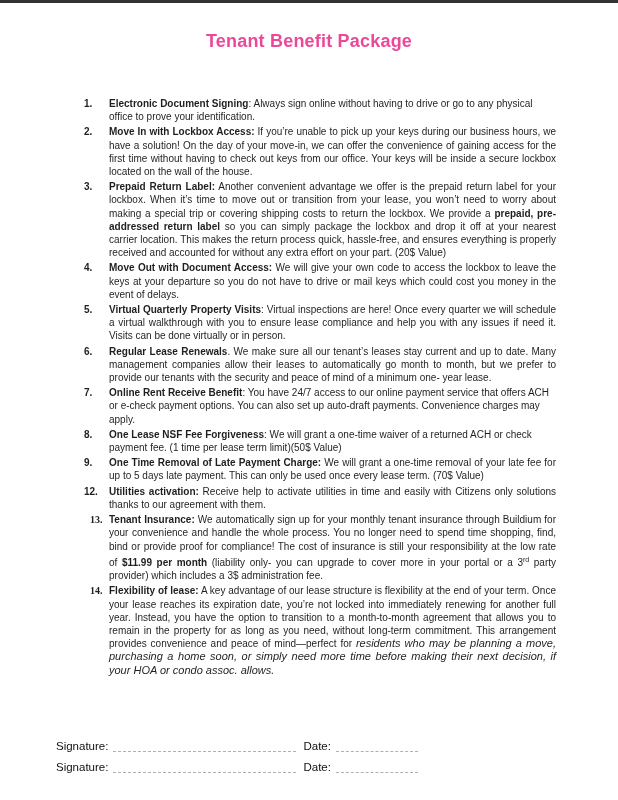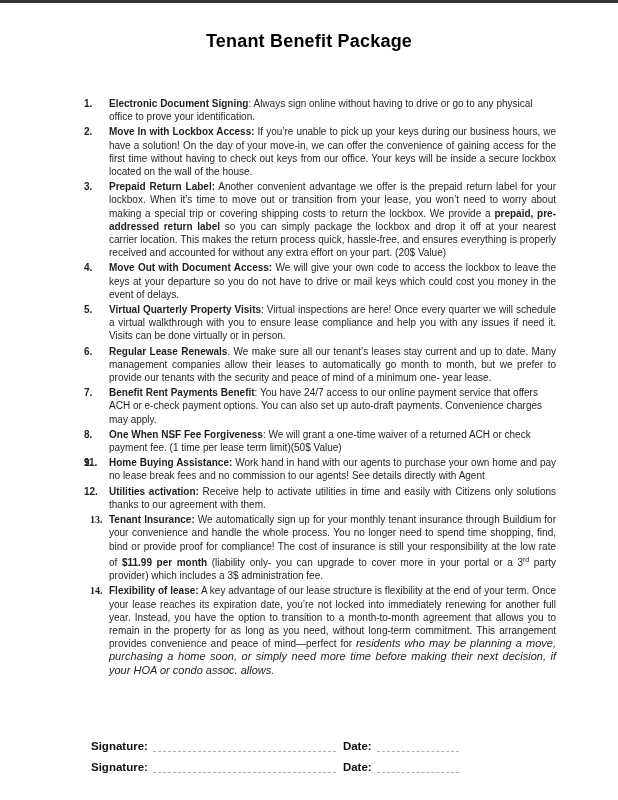--- a/index.html
+++ b/index.html
@@ -24,21 +24,21 @@
   }
   .title {
     position: absolute;
     top: 31px;
     left: 0;
     width: 100%;
     text-align: center;
     font-size: 18px;
     font-weight: 700;
     letter-spacing: 0.2px;
-    color: #000000;
+    color: #ec4899;
   }
   ol.benefits {
     position: absolute;
     top: 97px;
     left: 62px;
     width: 494px;
     margin: 0;
     padding: 0;
     list-style: none;
     font-size: 10px;
@@ -56,25 +56,25 @@
     top: 0;
     font-weight: 700;
   }
   ol.benefits li.wide-num .num { left: 28px; font-family: Liberation Serif, serif; }
   .seg-regular { font-weight: 400; }
   .seg-bold { font-weight: 700; text-align: right; }
   .seg-large { font-size: 11px; font-style: italic; }
   .seg-sup { vertical-align: super; font-size: 7px; }
   .sigs {
     position: absolute;
-    left: 91px;
+    left: 56px;
     top: 738px;
     width: 400px;
     font-size: 11.5px;
-    font-weight: 700;
+    font-weight: 400;
     color: #111111;
     text-align: center;
   }
   .sig-row {
     display: flex;
     align-items: flex-end;
     height: 14px;
     margin-bottom: 7px;
   }
   .sig-label { white-space: nowrap; }
@@ -100,24 +100,23 @@
 
   <div class="title">Tenant Benefit Package</div>
 
   <ol class="benefits">
       <li><span class="num">1.</span><span><span class="seg-bold">Electronic Document Signing</span><span class="seg-regular">: Always sign online without having to drive or go to any physical office to prove your identification.</span></span></li>
       <li class="justify"><span class="num">2.</span><span><span class="seg-bold">Move In with Lockbox Access:</span><span class="seg-regular"> If you’re unable to pick up your keys during our business hours, we have a solution! On the day of your move-in, we can offer the convenience of gaining access for the first time without having to check out keys from our office. Your keys will be inside a secure lockbox located on the wall of the house.</span></span></li>
       <li class="justify"><span class="num">3.</span><span><span class="seg-bold">Prepaid Return Label:</span><span class="seg-regular"> Another convenient advantage we offer is the prepaid return label for your lockbox. When it’s time to move out or transition from your lease, you won’t need to worry about making a special trip or covering shipping costs to return the lockbox. We provide a </span><span class="seg-bold">prepaid, pre-addressed return label</span><span class="seg-regular"> so you can simply package the lockbox and drop it off at your nearest carrier location. This makes the return process quick, hassle-free, and ensures everything is properly received and accounted for without any extra effort on your part. (20$ Value)</span></span></li>
       <li class="justify"><span class="num">4.</span><span><span class="seg-bold">Move Out with Document Access:</span><span class="seg-regular"> We will give your own code to access the lockbox to leave the keys at your departure so you do not have to drive or mail keys which could cost you money in the event of delays.</span></span></li>
       <li class="justify"><span class="num">5.</span><span><span class="seg-bold">Virtual Quarterly Property Visits</span><span class="seg-regular">: Virtual inspections are here! Once every quarter we will schedule a virtual walkthrough with you to ensure lease compliance and help you with any issues if need it. Visits can be done virtually or in person.</span></span></li>
       <li class="justify"><span class="num">6.</span><span><span class="seg-bold">Regular Lease Renewals</span><span class="seg-regular">. We make sure all our tenant’s leases stay current and up to date. Many management companies allow their leases to automatically go month to month, but we prefer to provide our tenants with the security and peace of mind of a minimum one- year lease.</span></span></li>
-      <li><span class="num">7.</span><span><span class="seg-bold">Benefit Rent Payments Benefit</span><span class="seg-regular">: You have 24/7 access to our online payment service that offers ACH or e-check payment options.  You can also set up auto-draft payments. Convenience charges may apply.</span></span></li>
-      <li><span class="num">8.</span><span><span class="seg-bold">One When NSF Fee Forgiveness</span><span class="seg-regular">: We will grant a one-time waiver of a returned ACH or check payment fee. (1 time per lease term limit)(50$ Value)</span></span></li>
-      <li class="justify"><span class="num">9.</span></li>
-      <li class="justify"><span class="num">11.</span><span><span class="seg-bold">Home Buying Assistance:</span><span class="seg-regular"> Work hand in hand with our agents to purchase your own home and pay no lease break fees and no commission to our agents! See details directly with Agent</span></span></li>
+      <li><span class="num">7.</span><span><span class="seg-bold">Online Rent Receive Benefit</span><span class="seg-regular">: You have 24/7 access to our online payment service that offers ACH or e-check payment options.  You can also set up auto-draft payments. Convenience charges may apply.</span></span></li>
+      <li><span class="num">8.</span><span><span class="seg-bold">One Lease NSF Fee Forgiveness</span><span class="seg-regular">: We will grant a one-time waiver of a returned ACH or check payment fee. (1 time per lease term limit)(50$ Value)</span></span></li>
+      <li class="justify"><span class="num">9.</span><span><span class="seg-bold">One Time Removal of Late Payment Charge:</span><span class="seg-regular"> We will grant a one-time removal of your late fee for up to 5 days late payment. This can only be used once every lease term. (70$ Value)</span></span></li>
       <li class="justify"><span class="num">12.</span><span><span class="seg-bold">Utilities activation:</span><span class="seg-regular"> Receive help to activate utilities in time and easily with Citizens only solutions thanks to our agreement with them.</span></span></li>
       <li class="justify wide-num"><span class="num">13.</span><span><span class="seg-bold">Tenant Insurance:</span><span class="seg-regular"> We automatically sign up for your monthly tenant insurance through Buildium for your convenience and handle the whole process. You no longer need to spend time shopping, find, bind or provide proof for compliance! The cost of insurance is still your responsibility at the low rate of </span><span class="seg-bold">$11.99 per month</span><span class="seg-regular"> (liability only- you can upgrade to cover more in your portal or a 3</span><span class="seg-sup">rd</span><span class="seg-regular"> party provider) which includes a 3$ administration fee.</span></span></li>
       <li class="justify wide-num"><span class="num">14.</span><span><span class="seg-bold">Flexibility of lease:</span><span class="seg-regular"> A key advantage of our lease structure is flexibility at the end of your term. Once your lease reaches its expiration date, you’re not locked into immediately renewing for another full year. Instead, you have the option to transition to a month-to-month agreement that allows you to remain in the property for as long as you need, without long-term commitment. This arrangement provides convenience and peace of mind—perfect for </span><span class="seg-large">residents who may be planning a move, purchasing a home soon, or simply need more time before making their next decision, if your HOA or condo assoc. allows.</span></span></li>
     </ol>
 
   <div class="sigs">
     <div class="sig-row">
       <span class="sig-label">Signature:</span>
       <span class="sig-line"></span>
       <span class="sig-label">Date:</span>

